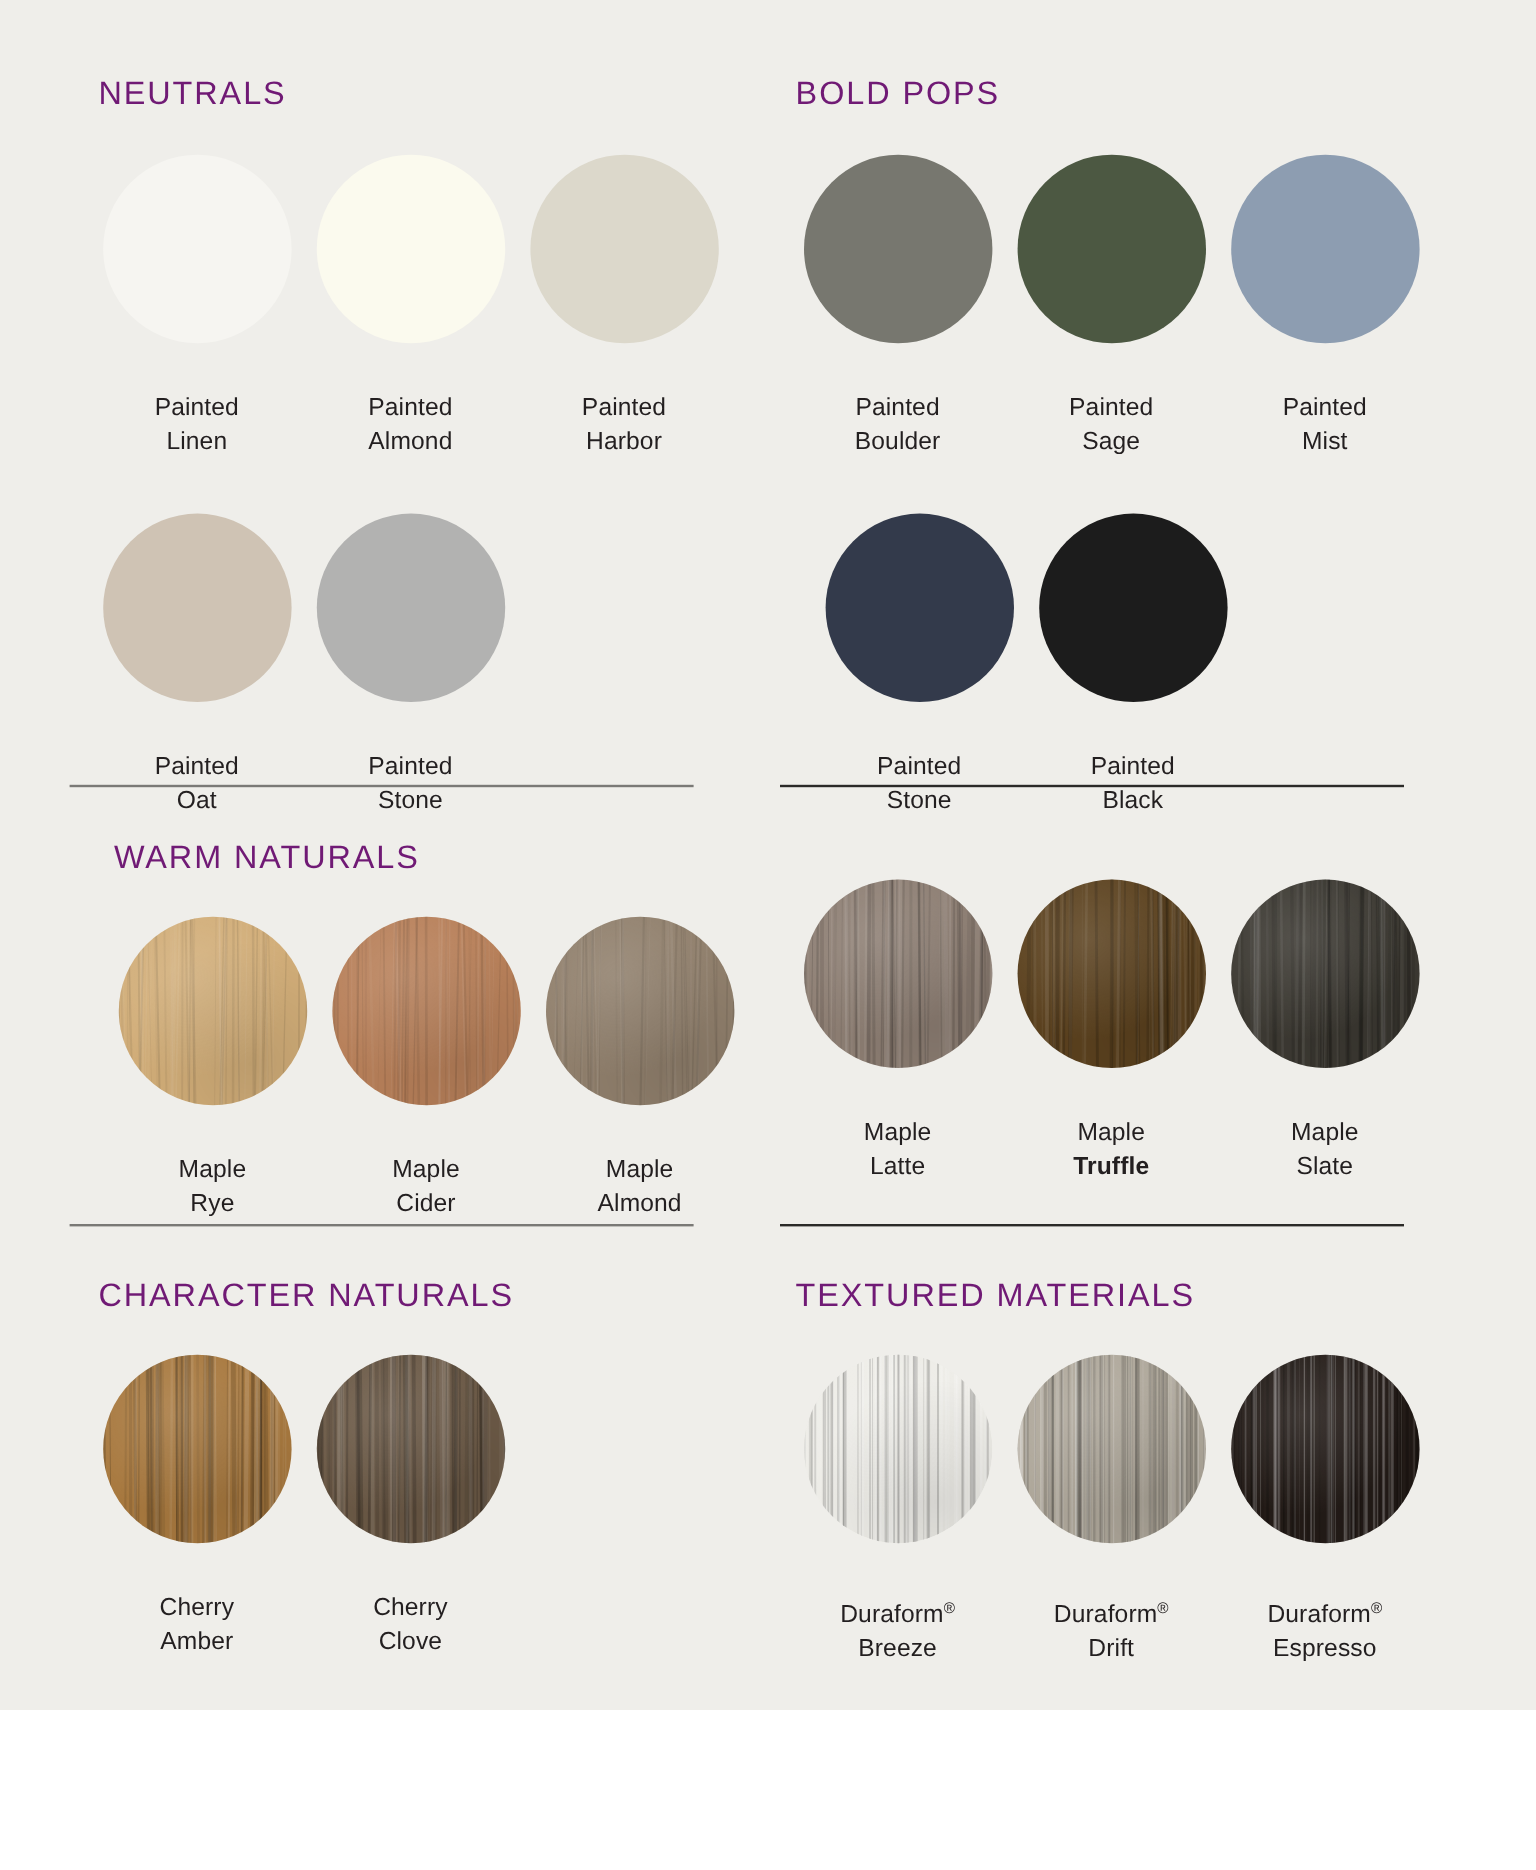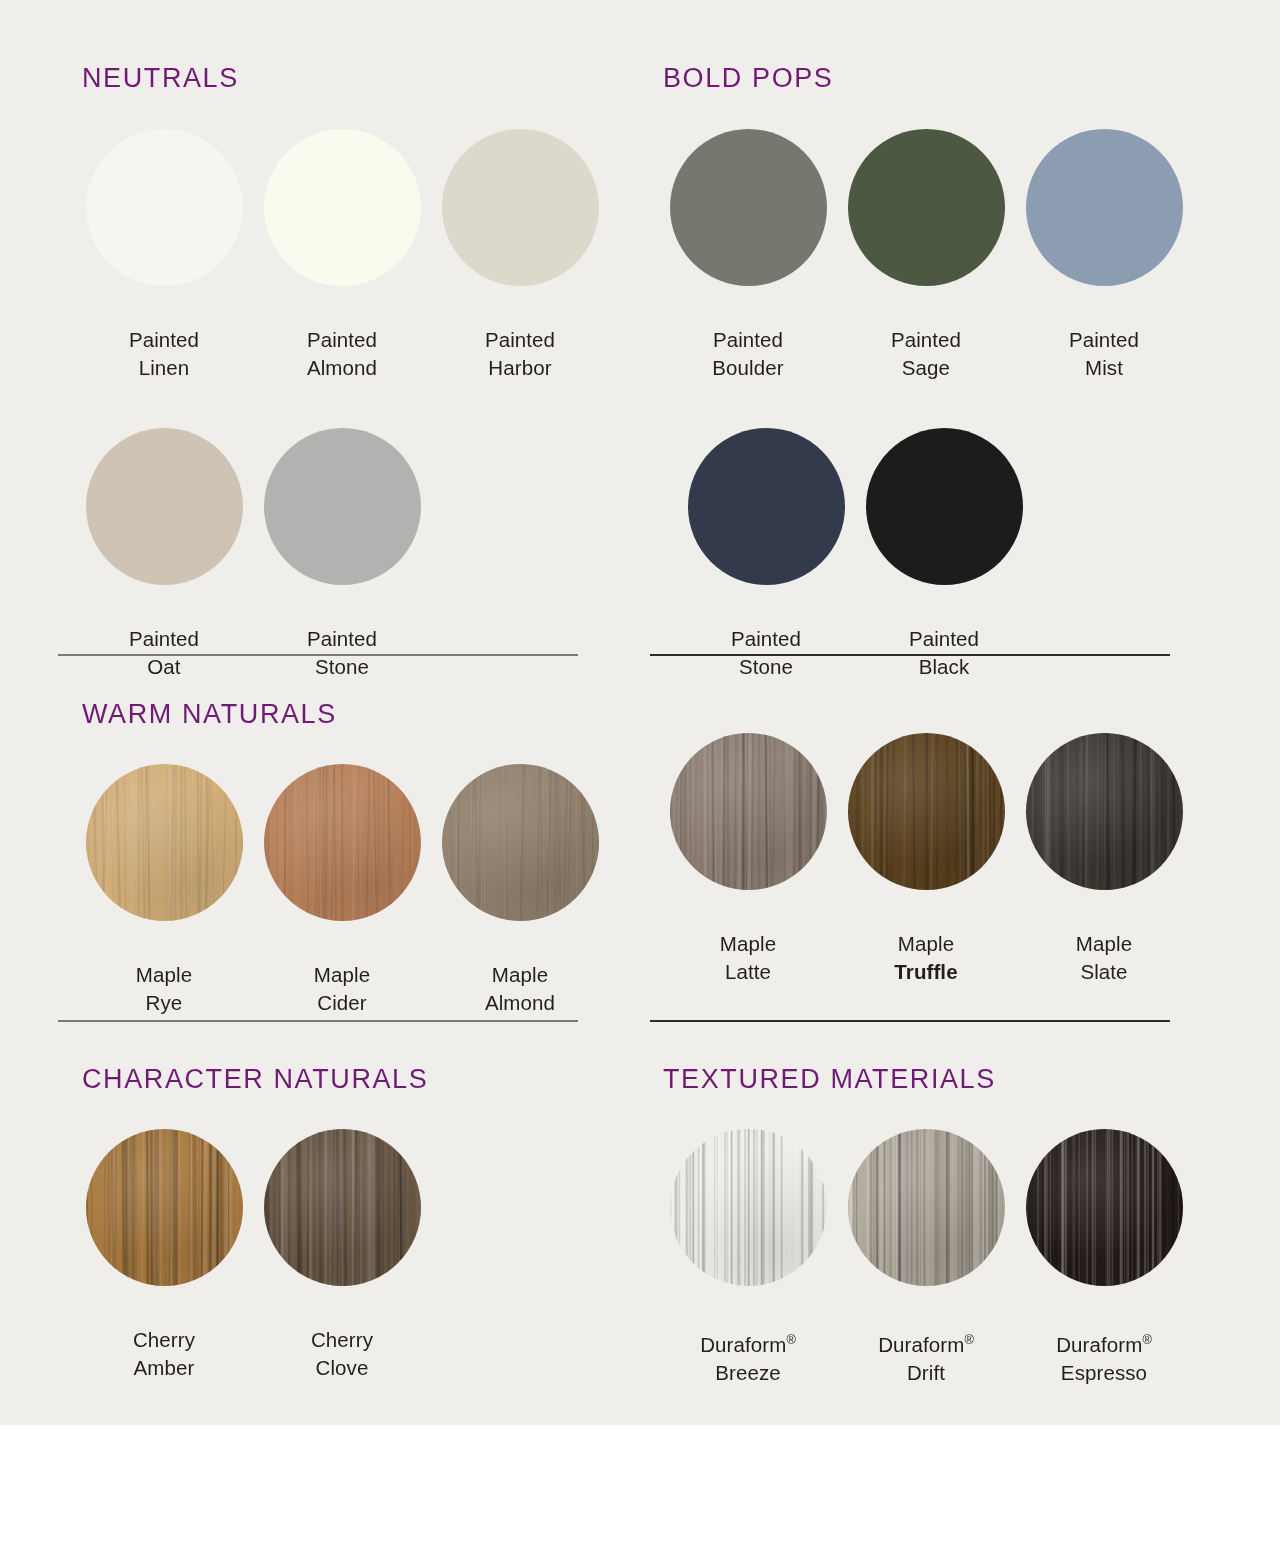--- a/index.html
+++ b/index.html
@@ -184,21 +184,21 @@
           <span class="ln1">Painted</span>
           <span class="ln2">Black</span>
         </div>
       </div>
     </div>
   </div>
 
   <div class="divider" style="left:58px; top:654px; width:520px;"></div>
   <div class="divider dark" style="left:650px; top:654px; width:520px;"></div>
 
-  <div class="section" style="left:82px; top:699px;">
+  <div class="section" style="left:95px; top:699px;">
     <h2 class="section-title">WARM NATURALS</h2>
     <div class="swatch-row" style="margin-top:34px; margin-left:-7px;">
       <div class="swatch-cell">
         <div class="swatch-disc" title="Maple Rye" style="background-color: rgb(210, 174, 121);">
             <svg class="grain" viewBox="0 0 100 100" preserveAspectRatio="none">
               <path d="M54.53 -5 L52.29 105 L52.83 105 L55.07 -5 Z" fill="#000" fill-opacity="0.084"></path>
               <path d="M90.41 -5 L92.11 105 L92.96 105 L91.27 -5 Z" fill="#000" fill-opacity="0.066"></path>
               <path d="M68.86 -5 L68.31 105 L68.74 105 L69.30 -5 Z" fill="#fff" fill-opacity="0.038"></path>
               <path d="M1.30 -5 L-0.12 105 L0.15 105 L1.57 -5 Z" fill="#000" fill-opacity="0.100"></path>
               <path d="M95.44 -5 L97.23 105 L98.15 105 L96.36 -5 Z" fill="#000" fill-opacity="0.040"></path>

